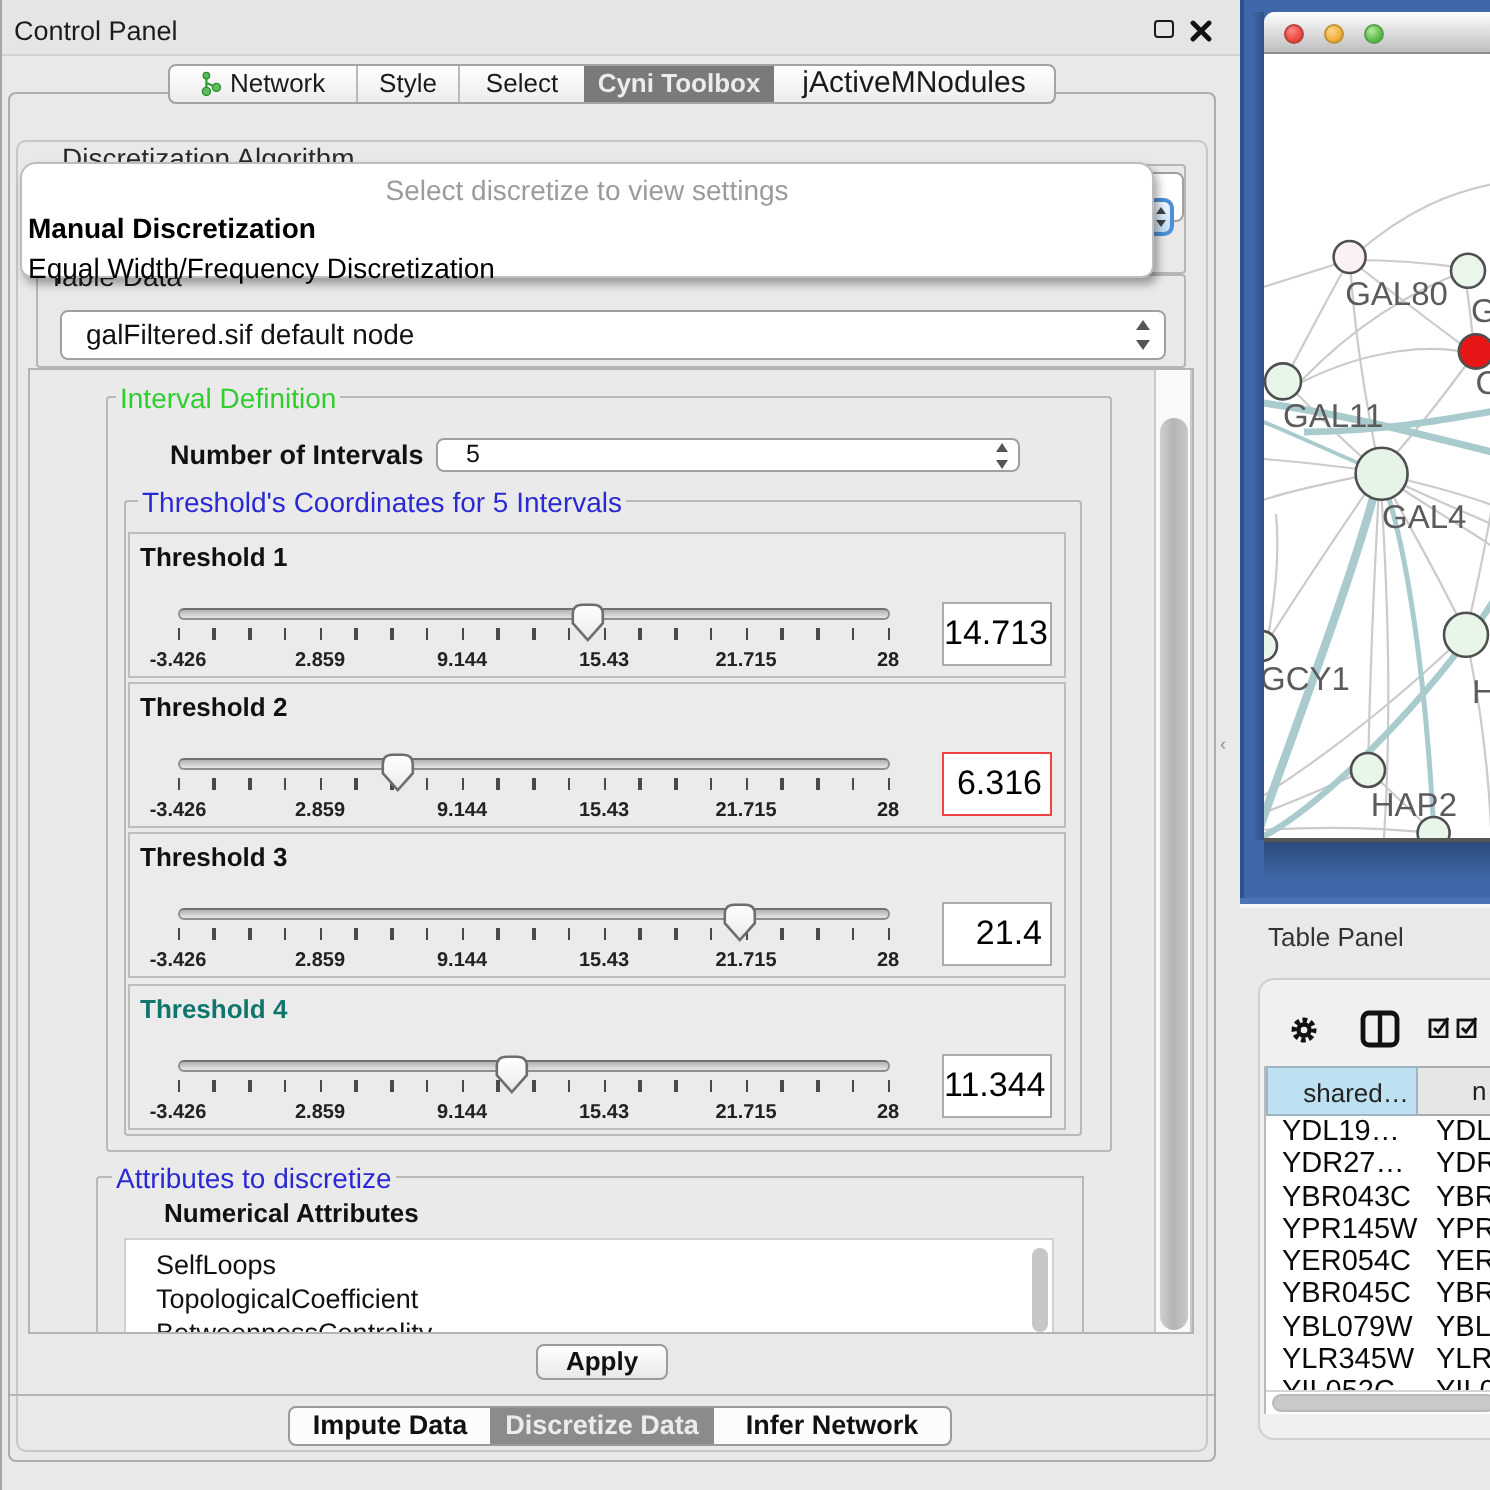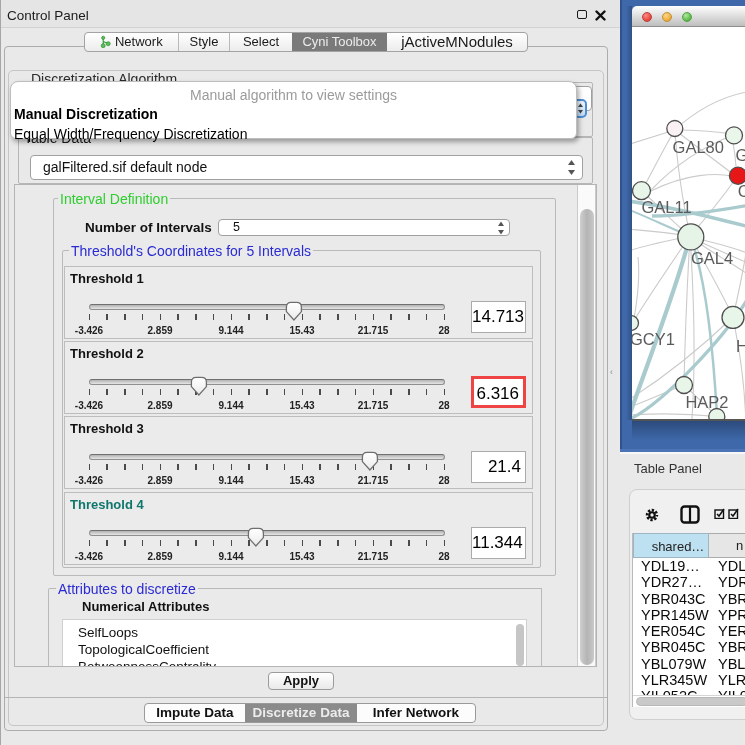--- a/index.html
+++ b/index.html
@@ -23,40 +23,40 @@
   <div class="abs" style="left:0;top:0;width:93px;height:18px;line-height:18px;text-align:center;">
     <svg style="vertical-align:-2px" width="11" height="13" viewBox="0 0 11 13">
       <path d="M3.2 3 L3.2 10.5 M3.2 6.5 L8 8.5" stroke="#2F9E2F" stroke-width="1.1" fill="none"></path>
       <circle cx="3.2" cy="2.8" r="1.6" fill="#5CBE5C" stroke="#2F8E2F" stroke-width="0.7"></circle>
       <circle cx="3.2" cy="10.7" r="2" fill="#5CBE5C" stroke="#2F8E2F" stroke-width="0.7"></circle>
       <circle cx="8.2" cy="8.7" r="2" fill="#5CBE5C" stroke="#2F8E2F" stroke-width="0.7"></circle>
     </svg>
     Network</div>
   <div class="abs" style="left:93px;top:0;width:51px;height:18px;line-height:18px;text-align:center;border-left:1px solid #B9B9B9;">Style</div>
   <div class="abs" style="left:144px;top:0;width:63px;height:18px;line-height:18px;text-align:center;border-left:1px solid #B9B9B9;">Select</div>
-  <div class="abs" style="left:207px;top:0;width:95px;height:18px;line-height:18px;text-align:center;background:#7A7A7A;color:#ECECEC;">Cyni Toolbox</div>
+  <div class="abs" style="left:207px;top:0;width:95px;height:18px;line-height:18px;text-align:center;background:#7A7A7A;color:#ECECEC;font-weight:bold;">Cyni Toolbox</div>
   <div class="abs" style="left:302px;top:0;width:140px;height:18px;line-height:18px;text-align:center;font-size:15px;">jActiveMNodules</div>
 </div>
 
 <div class="abs" id="panel" style="left:4px;top:46px;width:604px;height:685px;background:#E9E9E9;border:1px solid #ACACAC;border-radius:4px;"></div>
 <div class="abs" style="left:8px;top:69.5px;width:596px;height:656px;border:1px solid #C6C6C6;border-radius:5px;"></div>
 <div class="abs" style="left:0;top:0;width:1px;height:745px;background:#A6A6A6;"></div>
 <div class="abs" style="left:18px;top:185px;width:1px;height:481px;background:#D8D8D8;"></div>
 
 <div class="abs" style="left:18px;top:82px;width:575px;height:55px;border:1px solid #B6B6B6;border-radius:2px;"></div>
 <span class="abs" style="left:29px;top:71px;font-size:14px;color:#2A2A2A;background:#E9E9E9;padding:0 2px;">Discretization Algorithm</span>
 <div class="abs" style="left:26px;top:86px;width:566px;height:25px;background:#FFF;border:1px solid #A0A0A0;border-radius:4px;"></div>
 <div class="abs" style="left:573px;top:99px;width:14px;height:19px;border:2.5px solid #4D8FD6;border-radius:5px;background:linear-gradient(#F2F8FE,#C2DDF6);"></div>
 <svg class="abs" style="left:577px;top:103px;" width="7" height="11" viewBox="0 0 7 11">
   <path d="M3.5 0.5 L6 4 L1 4 Z" fill="#444"></path>
     <path d="M3.5 10.5 L6 7 L1 7 Z" fill="#444"></path>
 </svg>
 
 <div class="abs" id="popup" style="z-index:10;left:10px;top:81px;width:567px;height:58px;background:#FFF;border:1px solid #BDBDBD;border-radius:8px 8px 6px 6px;box-shadow:2px 3px 5px rgba(0,0,0,0.35);">
-  <div class="abs" style="left:0;top:5px;width:100%;text-align:center;font-size:14px;color:#9B9B9B;">Manual algorithm to view settings</div>
+  <div class="abs" style="left:0;top:5px;width:100%;text-align:center;font-size:14px;color:#9B9B9B;">Select discretize to view settings</div>
   <div class="abs" style="left:3px;top:24px;font-size:14px;font-weight:bold;color:#000;">Manual Discretization</div>
   <div class="abs" style="left:3px;top:44px;font-size:14px;color:#000;">Equal Width/Frequency Discretization</div>
 </div>
 
 <div class="abs" style="left:18px;top:137px;width:575px;height:47px;border:1px solid #B6B6B6;border-radius:2px;"></div>
 <span class="abs" style="left:22px;top:130px;font-size:14px;color:#1A1A1A;background:#E9E9E9;padding:0 2px;">Table Data</span>
 <div class="abs" style="left:30px;top:155px;width:553px;height:25px;background:#FFF;border:1px solid #A0A0A0;border-radius:4px;font-size:14px;color:#111;line-height:23px;padding-left:12px;">galFiltered.sif default node</div>
 <svg class="abs" style="left:567px;top:159px;" width="9" height="17" viewBox="0 0 9 17">
   <path d="M4.5 1 L8 6 L1 6 Z" fill="#555"></path>
     <path d="M4.5 16 L8 11 L1 11 Z" fill="#555"></path>
@@ -151,21 +151,21 @@
 <svg class="abs" style="left:190.3px;top:375.5px;" width="18" height="20" viewBox="0 0 18 20">
 <defs>
         <linearGradient id="tg1" x1="0" y1="0" x2="0" y2="1">
           <stop offset="0" stop-color="#FFFFFF"></stop>
           <stop offset="0.55" stop-color="#F4F4F4"></stop>
           <stop offset="1" stop-color="#E9E9E9"></stop>
         </linearGradient>
       </defs>
 <path d="M1.4 6.2 Q1.4 1.4 6.2 1.4 L11.6 1.4 Q16.4 1.4 16.4 6.2 L16.4 10.6 L8.9 19 L1.4 10.6 Z" fill="url(#tg1)" stroke="#6E6E6E" stroke-width="1.3"></path>
 </svg>
-<div class="abs" style="left:471px;top:376px;width:55px;height:32px;background:#FFF;border:3px solid #ef4444;font-size:17px;color:#000;text-align:right;line-height:30px;padding-right:4px;">6.316</div>
+<div class="abs" style="left:471px;top:376px;width:55px;height:32px;background:#FFF;border:1px solid #ef4444;font-size:17px;color:#000;text-align:right;line-height:30px;padding-right:4px;">6.316</div>
 <div class="abs" style="left:64px;top:416px;width:469px;height:73px;background:#EBEBEB;border:1px solid #BDBDBD;"></div>
 <span class="abs" style="left:70px;top:421px;font-size:13px;font-weight:bold;color:#111;">Threshold 3</span>
 <div class="abs" style="left:89px;top:454px;width:356px;height:6px;border-radius:3px;background:linear-gradient(#B2B2B2,#E6E6E6);border:1px solid #8F8F8F;border-top-color:#707070;"></div>
 <div class="abs" style="left:88.50px;top:464px;width:1.5px;height:6px;background:#4A4A4A;"></div>
     <div class="abs" style="left:106.25px;top:464px;width:1.5px;height:6px;background:#4A4A4A;"></div>
     <div class="abs" style="left:124.00px;top:464px;width:1.5px;height:6px;background:#4A4A4A;"></div>
     <div class="abs" style="left:141.75px;top:464px;width:1.5px;height:6px;background:#4A4A4A;"></div>
     <div class="abs" style="left:159.50px;top:464px;width:1.5px;height:6px;background:#4A4A4A;"></div>
     <div class="abs" style="left:177.25px;top:464px;width:1.5px;height:6px;background:#4A4A4A;"></div>
     <div class="abs" style="left:195.00px;top:464px;width:1.5px;height:6px;background:#4A4A4A;"></div>

